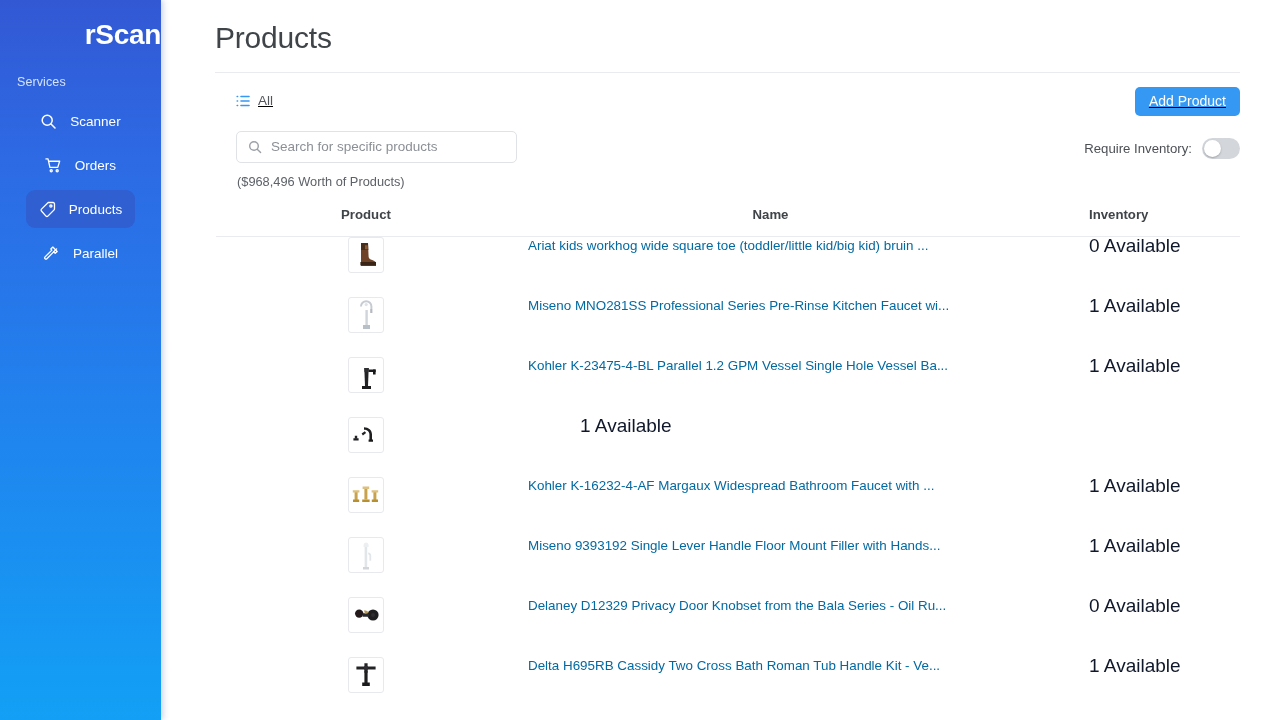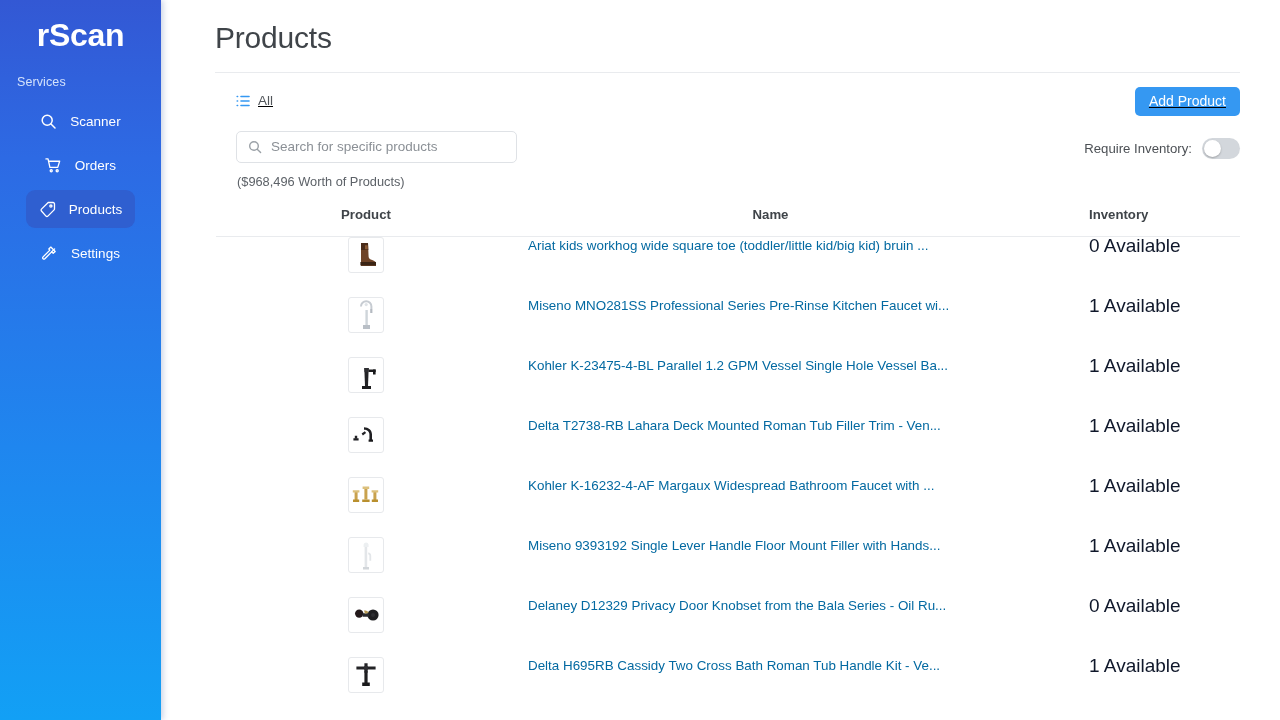--- a/index.html
+++ b/index.html
@@ -27,23 +27,23 @@
     height: 720px;
     background: linear-gradient(180deg, #3358d4 0%, #2d6ae4 22%, #1f86ef 62%, #12a0f5 100%);
     position: relative;
     box-shadow: 2px 0 6px rgba(60, 90, 160, 0.28);
     z-index: 5;
     padding-top: 12px;
   }
 
   .brand {
     color: #ffffff;
-    font-size: 32px;
+    font-size: 28px;
     font-weight: bold;
-    text-align: center;
+    text-align: right;
     letter-spacing: -0.3px;
     padding: 6px 0 0 0;
     line-height: 34px;
     user-select: none;
   }
 
   .section-label {
     color: #d4e2fb;
     font-size: 12.5px;
     padding: 22px 0 0 17px;
@@ -335,21 +335,21 @@
         <span class="nav-label">Products</span>
       </div>
 
       <div class="nav-item">
         <span class="nav-ico">
           <svg width="17" height="17" viewBox="0 0 18 18" fill="none" stroke="#ffffff" stroke-width="1.4" stroke-linecap="round" stroke-linejoin="round">
             <path d="M10.4 2.2l4.6 4.6-2.1 2.1-1.6-1.6-7.2 7.2a1.3 1.3 0 0 1-1.9-1.9l7.2-7.2-1.1-1.1z"></path>
             <path d="M11.1 7.4l3.3-3.3"></path>
           </svg>
         </span>
-        <span class="nav-label">Settings</span>
+        <span class="nav-label">Parallel</span>
       </div>
 
     </nav>
   </aside>
 
   <main class="main">
 
     <div class="page-head">
       <h1 class="page-title">Products</h1>
     </div>
@@ -450,21 +450,20 @@
               <div class="thumb">
                 <svg width="30" height="22" viewBox="0 0 30 22">
                   <path d="M13 3.2c4.6 0 8 3 8 7.2v6h-2.6v-6c0-2.8-2.3-4.6-5.4-4.6z" fill="#1f1f22"></path>
                   <path d="M10.6 9.6l3.2-2.4 1.3 1.9-3.2 2.4z" fill="#232326"></path>
                   <path d="M2.4 14.2h5.2v2.2H2.4z" fill="#1f1f22"></path>
                   <path d="M3.8 11.8h2.4v3h-2.4z" fill="#232326"></path>
                   <path d="M17.6 15.4h4.4v2.4h-4.4z" fill="#1a1a1c"></path>
                 </svg>
               </div>
             </div>
-            <div class="col-name cell-name">Delta T2738-RB Lahara Deck Mounted Roman Tub Filler Trim - Ven...</div>
             <div class="col-inv cell-inv">1 Available</div>
           </div>
           <div class="trow">
             <div class="col-product">
               <div class="thumb">
                 <svg width="30" height="22" viewBox="0 0 30 22">
                   <path d="M13.4 4.6h3v11h-3z" fill="#c9a24e"></path>
                   <path d="M11.6 2.6h6.6v2.4h-6.6z" fill="#dcc07c"></path>
                   <path d="M11.2 15.4h7.4v2.6h-7.4z" fill="#b9902f"></path>
                   <path d="M3.6 8h3v8h-3z" fill="#c9a24e"></path>

